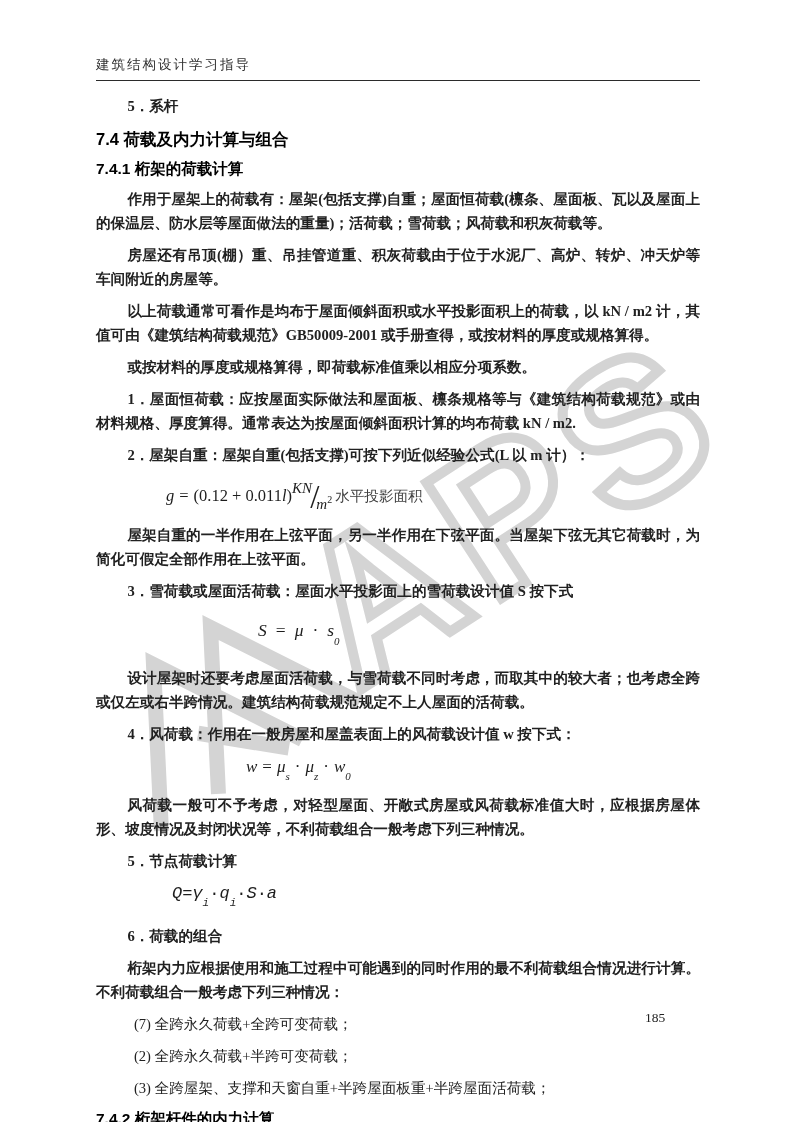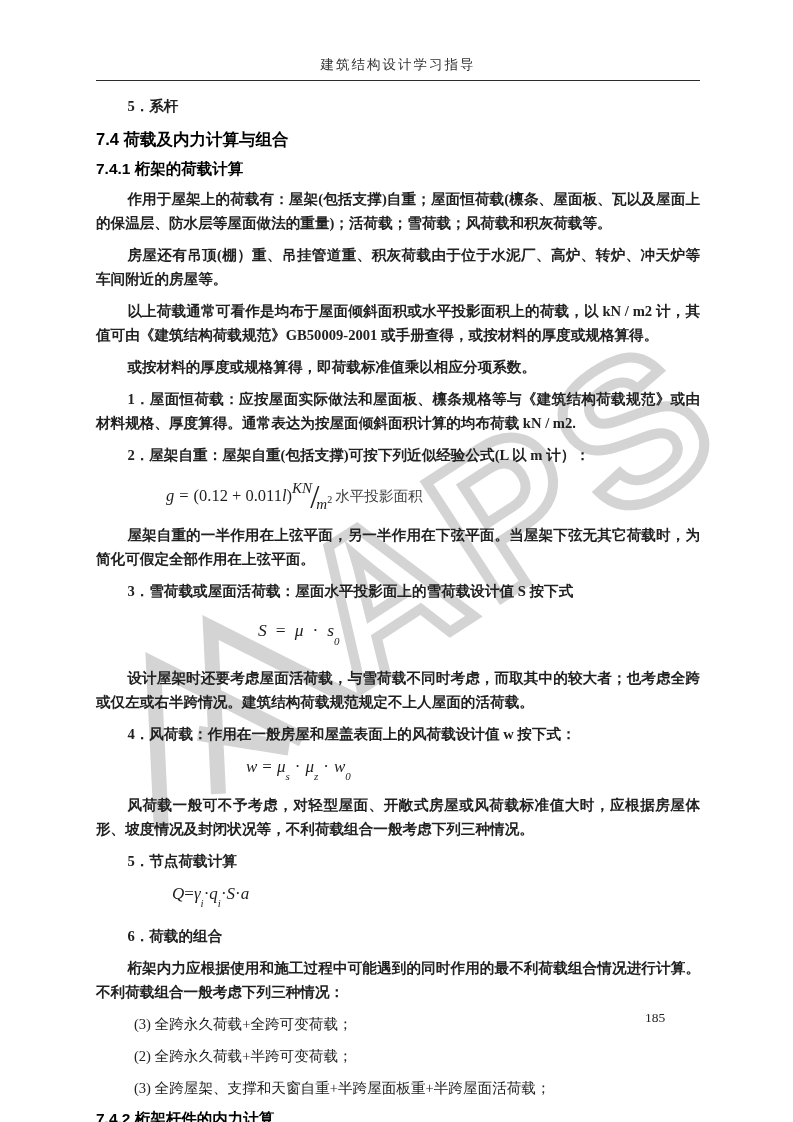--- a/index.html
+++ b/index.html
@@ -16,21 +16,21 @@
     position:absolute;left:20px;top:400px;width:740px;height:310px;
     transform:rotate(-33deg);transform-origin:center center;
     z-index:1;pointer-events:none;
   }
   
   .content{
     position:relative;z-index:2;
     padding:56px 93px 0 96px;
   }
   .header-title{
-    text-align:center;font-size:13.5px;letter-spacing:2px;color:#303030;
+    text-align:left;font-size:13.5px;letter-spacing:2px;color:#303030;
   }
   .header-rule{
     border:none;border-top:1.7px solid #2b2b2b;margin:6px 0 0 0;
   }
   .para{
     font-size:14.6px;line-height:24px;text-align:justify;
     text-indent:2.15em;margin:8px 0;font-weight:bold;
   }
   .first-item{margin-top:13px;}
   .h1{
@@ -56,21 +56,21 @@
   .formula .opw{padding:0 9px;}
   .formula sub{font-size:11px;position:relative;top:4px;font-style:italic;}
   .f-g{margin:12px 0 14px 70px;font-size:16.5px;}
   .f-g .kn{font-style:italic;position:relative;top:-8px;font-size:15px;}
   .f-g .fslash{display:inline-block;font-size:33px;vertical-align:-7px;line-height:20px;margin:0 -3px 0 -2px;}
   .f-g .m2{font-style:italic;position:relative;top:8px;font-size:15px;}
   .f-g .msup{font-size:10px;vertical-align:super;font-style:normal;}
   .f-g .ftail{font-style:normal;font-size:14.6px;margin-left:3px;color:#404040;}
   .f-s{margin:14px 0 16px 162px;font-size:17.5px;}
   .f-w{margin:4px 0 6px 150px;}
-  .f-q{margin:2px 0 12px 76px;}
+  .f-q{margin:2px 0 12px 76px;font-family:Liberation Mono, monospace;}
   
   .page-number{
     position:absolute;left:645px;top:1010px;z-index:2;
     font-size:13.5px;color:#222;
   }
 </style>
 </head>
 <body>
 
 <div class="page">
@@ -124,21 +124,21 @@
     <div class="para">风荷载一般可不予考虑，对轻型屋面、开敞式房屋或风荷载标准值大时，应根据房屋体形、坡度情况及封闭状况等，不利荷载组合一般考虑下列三种情况。</div>
     <div class="para">5．节点荷载计算</div>
 
     <div class="formula f-q">
       <span class="it">Q</span><span>=</span><span class="it">γ</span><sub>i</sub><span>·</span><span class="it">q</span><sub>i</sub><span>·</span><span class="it">S</span><span>·</span><span class="it">a</span>
     </div>
 
     <div class="para">6．荷载的组合</div>
     <div class="para">桁架内力应根据使用和施工过程中可能遇到的同时作用的最不利荷载组合情况进行计算。不利荷载组合一般考虑下列三种情况：</div>
 
-    <div class="case">(3) 全跨永久荷载+全跨可变荷载；</div>
+    <div class="case">(7) 全跨永久荷载+全跨可变荷载；</div>
     <div class="case">(2) 全跨永久荷载+半跨可变荷载；</div>
     <div class="case">(3) 全跨屋架、支撑和天窗自重+半跨屋面板重+半跨屋面活荷载；</div>
 
     <div class="h2">7.4.2 桁架杆件的内力计算</div>
 
   </div>
 
   <div class="page-number">185</div>
 
 </div>

